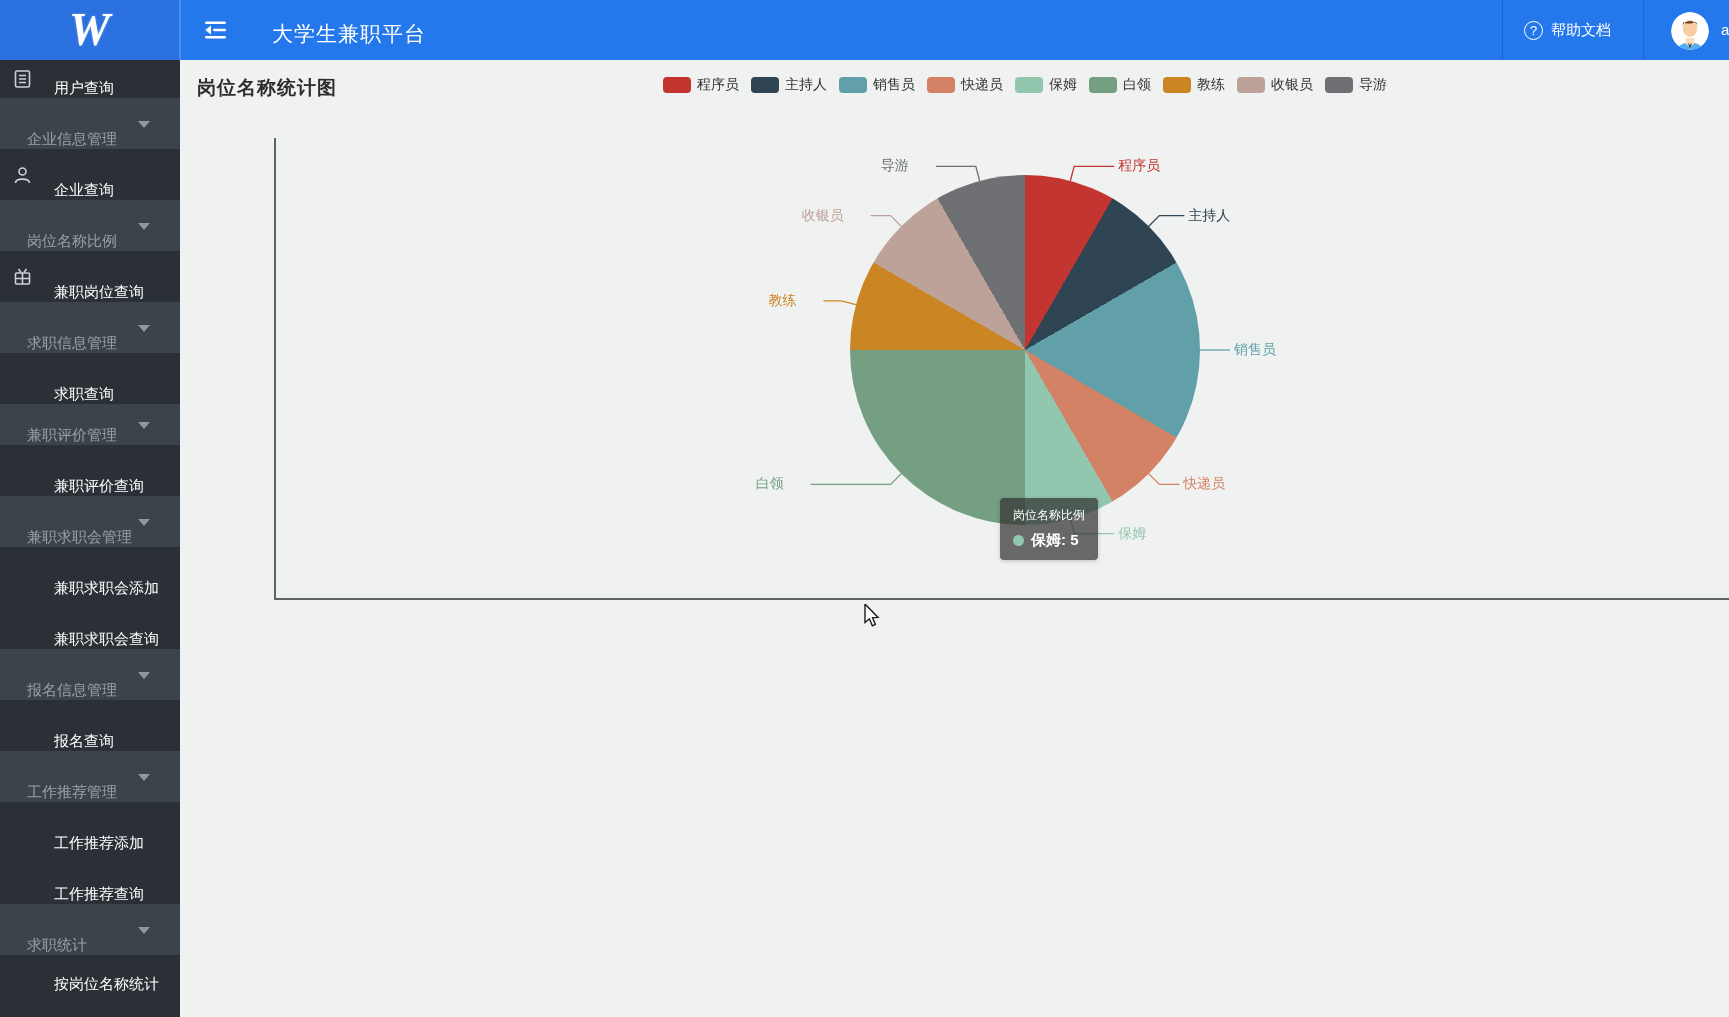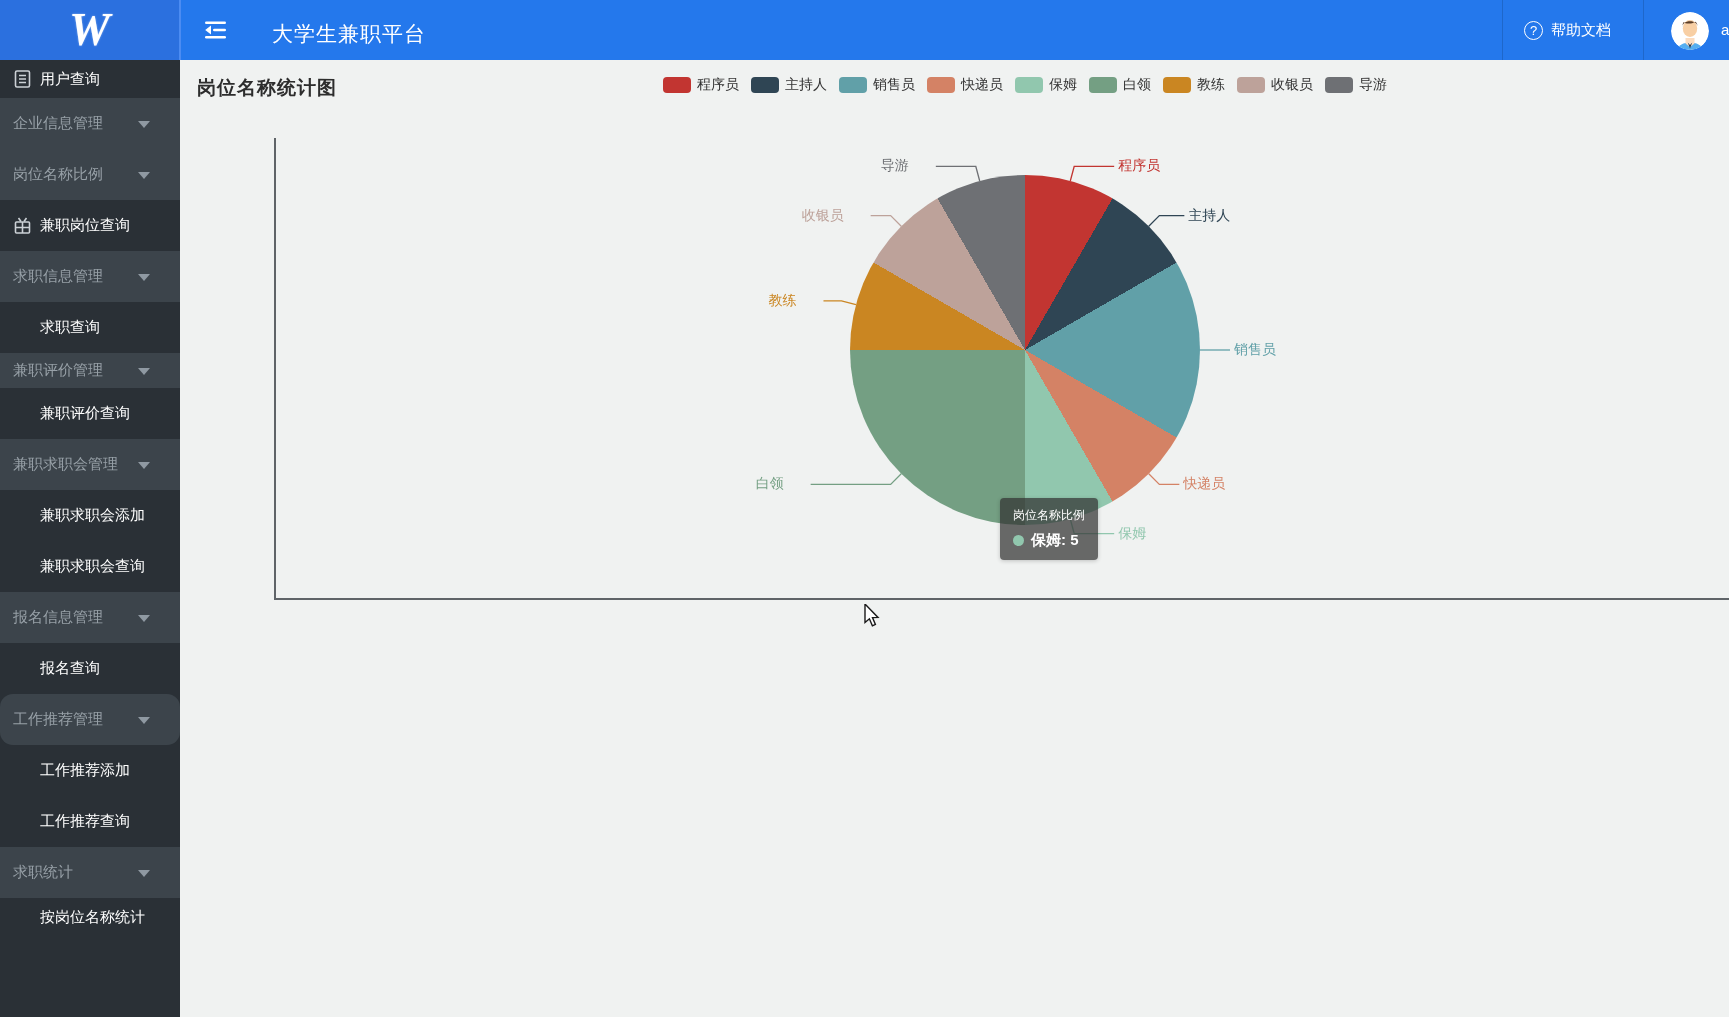--- a/index.html
+++ b/index.html
@@ -16,21 +16,21 @@
   .header-title { position:absolute; left:272px; top:20px; color:#ffffff; font-size:21px; letter-spacing:1px; }
   .header-divider { position:absolute; top:0; width:1px; height:60px; background:rgba(0,0,0,0.14); }
   .help-group { position:absolute; left:1524px; top:0; height:60px; display:flex; align-items:center; gap:8px; cursor:pointer; }
   .help-circle { width:19px; height:19px; border:1.5px solid #fff; border-radius:50%; color:#fff; font-size:13px; display:flex; align-items:center; justify-content:center; }
   .help-label { color:#fff; font-size:15px; }
   .avatar { position:absolute; left:1671px; top:12px; width:38px; height:38px; border-radius:50%; overflow:hidden; cursor:pointer; }
   .username { position:absolute; left:1721px; top:21px; color:#fff; font-size:15px; }
 
   
   .sidebar { position:absolute; left:0; top:60px; width:180px; height:957px; background:#2a3036; z-index:20; }
-  .sb-row { position:relative; width:180px; display:flex; align-items:center; cursor:pointer; }
+  .sb-row { position:relative; width:180px; display:flex; align-items:flex-end; cursor:pointer;padding-left:14px; }
   .sb-row.t-item, .sb-row.t-sub { background:#2a3036; }
   .sb-row.t-group { background:#3c444b; }
   .sb-icon { position:absolute; left:13px; top:50%; transform:translateY(-50%); width:19px; height:19px; }
   .sb-label { font-size:15px; }
   .t-item .sb-label, .t-sub .sb-label { color:#ffffff; margin-left:40px; }
   .t-group .sb-label { color:#97a0a7; margin-left:13px; }
   .caret { position:absolute; left:138px; top:50%; margin-top:-3px; width:0; height:0; border-left:6px solid transparent; border-right:6px solid transparent; border-top:7px solid #8f99a2; }
 
   
   .main { position:absolute; left:180px; top:60px; width:1526px; height:957px; background:#f0f2f1; }
@@ -101,20 +101,27 @@
             <line x1="6" y1="6" x2="13" y2="6"></line>
             <line x1="6" y1="9.5" x2="13" y2="9.5"></line>
             <line x1="6" y1="13" x2="13" y2="13"></line>
           </svg></span>
         <span class="sb-label">用户查询</span>
       </div>
       <div class="sb-row t-group" style="height: 51px;">
         <span class="sb-label">企业信息管理</span>
         <span class="caret"></span>
       </div>
+      <div class="sb-row t-item" style="height: 51px;">
+        <span class="sb-icon"><svg width="19" height="19" viewBox="0 0 19 19" fill="none" stroke="#ccd1d6" stroke-width="1.6">
+            <circle cx="9.5" cy="6" r="3.5"></circle>
+            <path d="M2.5 17.5 C2.5 12.3 16.5 12.3 16.5 17.5"></path>
+          </svg></span>
+        <span class="sb-label">企业查询</span>
+      </div>
       <div class="sb-row t-group" style="height: 51px;">
         <span class="sb-label">岗位名称比例</span>
         <span class="caret"></span>
       </div>
       <div class="sb-row t-item" style="height: 51px;">
         <span class="sb-icon"><svg width="19" height="19" viewBox="0 0 19 19" fill="none" stroke="#ccd1d6" stroke-width="1.6">
             <rect x="2.5" y="5.5" width="14" height="11" rx="1"></rect>
             <line x1="9.5" y1="5.5" x2="9.5" y2="16.5"></line>
             <line x1="2.5" y1="11" x2="16.5" y2="11"></line>
             <line x1="5.5" y1="1.5" x2="8" y2="5"></line>
@@ -122,21 +129,21 @@
           </svg></span>
         <span class="sb-label">兼职岗位查询</span>
       </div>
       <div class="sb-row t-group" style="height: 51px;">
         <span class="sb-label">求职信息管理</span>
         <span class="caret"></span>
       </div>
       <div class="sb-row t-sub" style="height: 51px;">
         <span class="sb-label">求职查询</span>
       </div>
-      <div class="sb-row t-group" style="height: 35px;">
+      <div class="sb-row t-group" style="height: 41px;">
         <span class="sb-label">兼职评价管理</span>
         <span class="caret"></span>
       </div>
       <div class="sb-row t-sub" style="height: 51px;">
         <span class="sb-label">兼职评价查询</span>
       </div>
       <div class="sb-row t-group" style="height: 51px;">
         <span class="sb-label">兼职求职会管理</span>
         <span class="caret"></span>
       </div>
@@ -146,21 +153,21 @@
       <div class="sb-row t-sub" style="height: 51px;">
         <span class="sb-label">兼职求职会查询</span>
       </div>
       <div class="sb-row t-group" style="height: 51px;">
         <span class="sb-label">报名信息管理</span>
         <span class="caret"></span>
       </div>
       <div class="sb-row t-sub" style="height: 51px;">
         <span class="sb-label">报名查询</span>
       </div>
-      <div class="sb-row t-group" style="height: 51px; border-radius: 13px;">
+      <div class="sb-row t-group" style="height: 51px;">
         <span class="sb-label">工作推荐管理</span>
         <span class="caret"></span>
       </div>
       <div class="sb-row t-sub" style="height: 51px;">
         <span class="sb-label">工作推荐添加</span>
       </div>
       <div class="sb-row t-sub" style="height: 51px;">
         <span class="sb-label">工作推荐查询</span>
       </div>
       <div class="sb-row t-group" style="height: 51px;">

